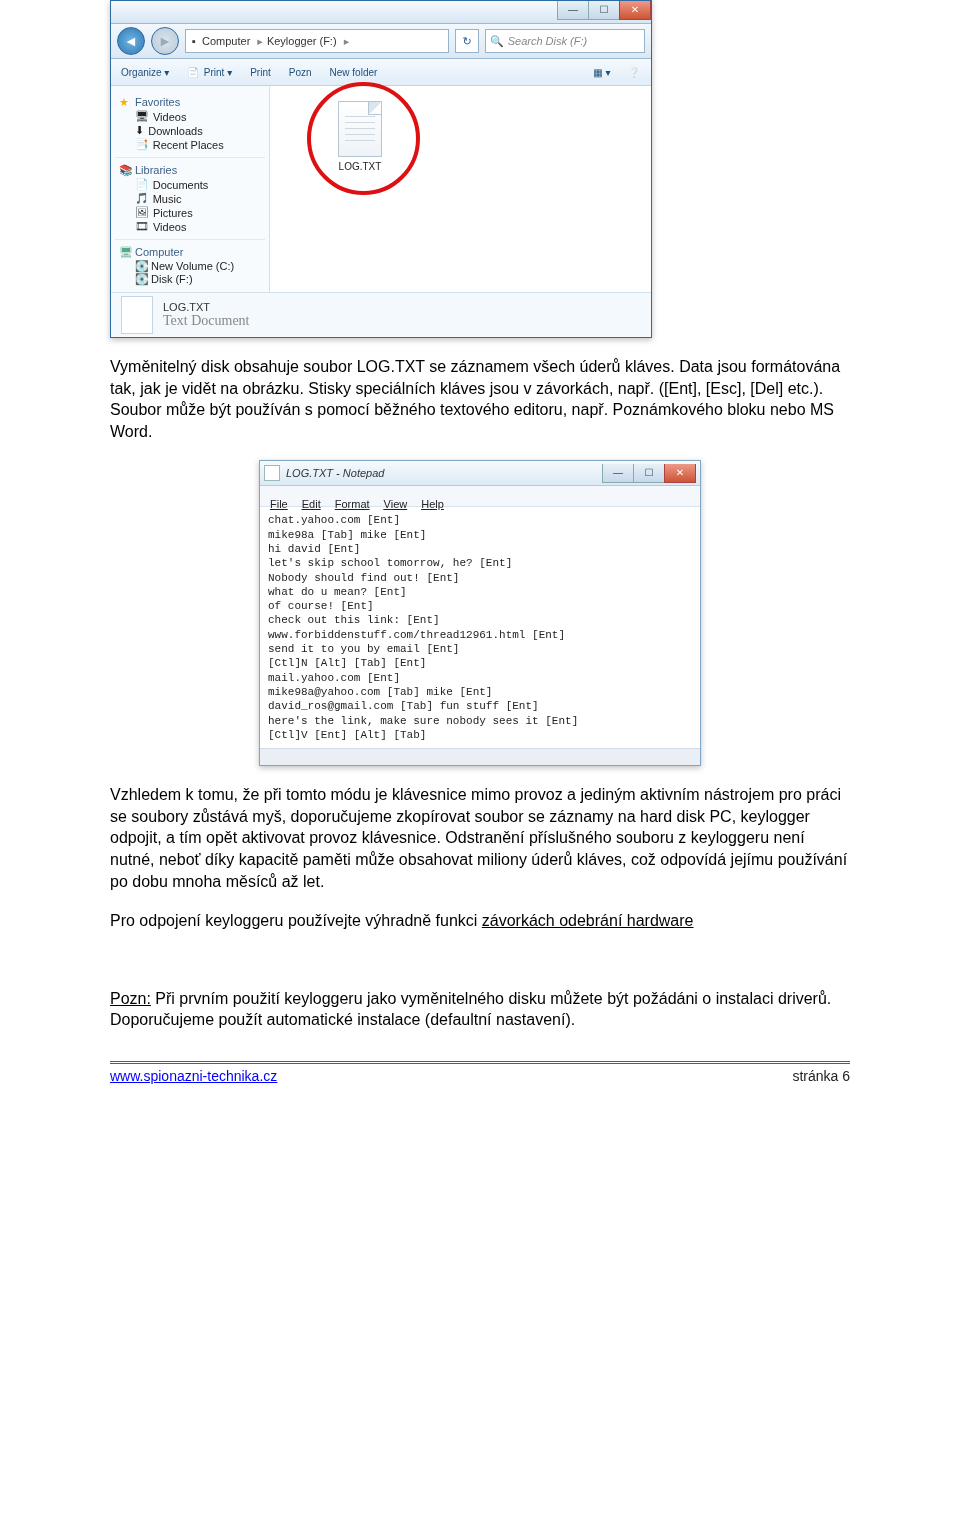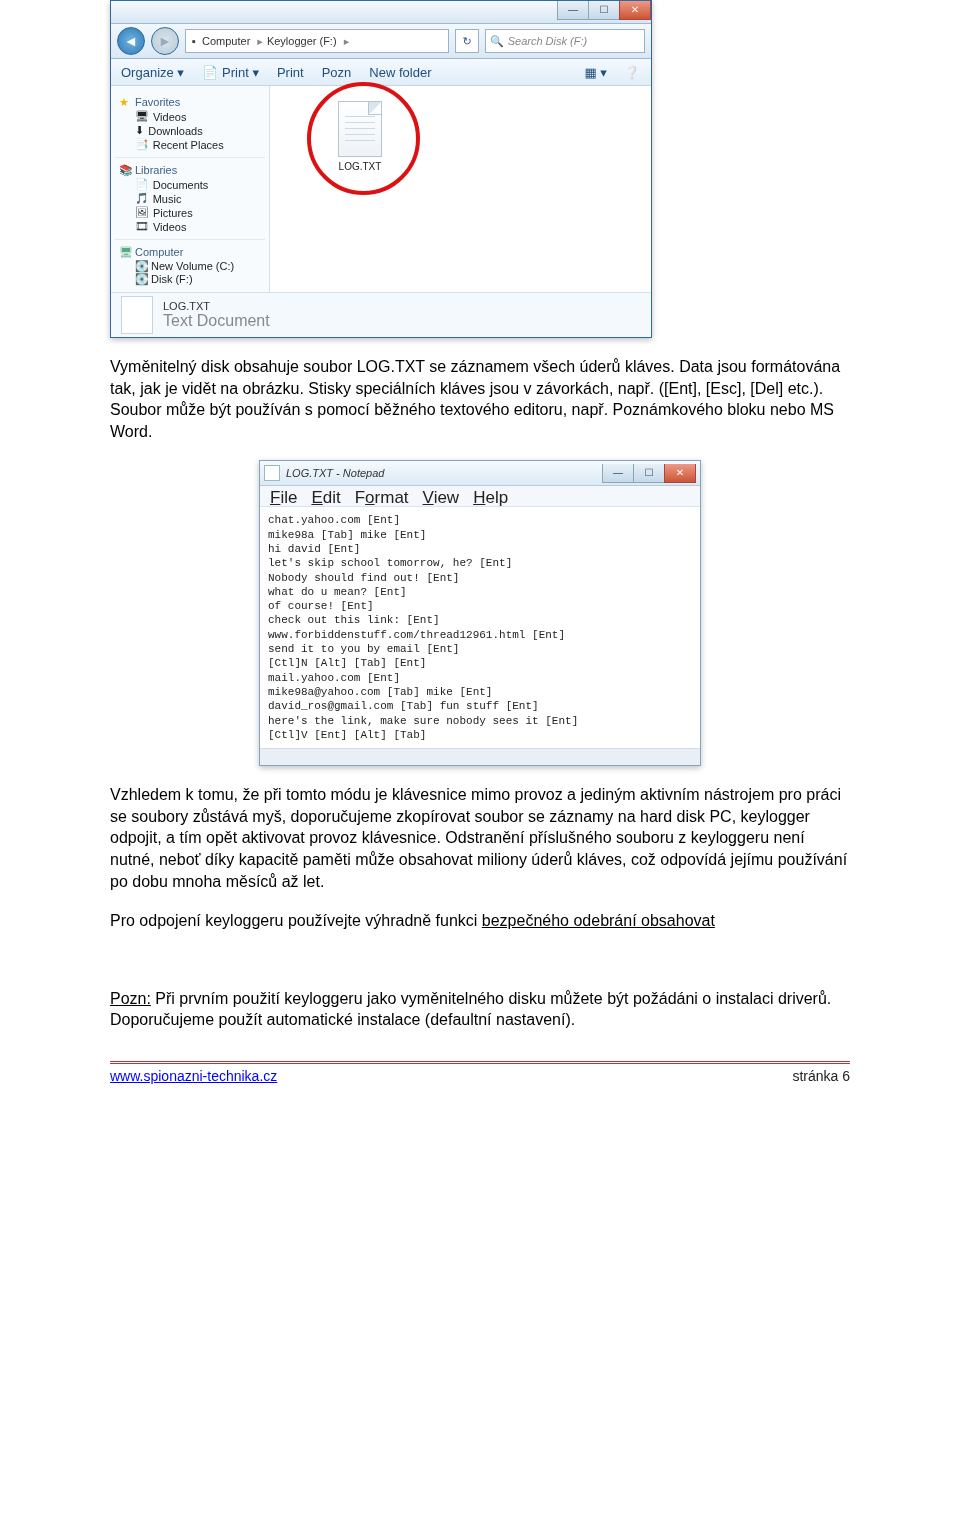--- a/index.html
+++ b/index.html
@@ -57,21 +57,21 @@
   .crumb span:last-child::after{content:" ▸";}
   .searchbox {
     width:150px;background:#fff;border:1px solid #97b3cc;height:22px;
     display:flex;align-items:center;padding:0 4px;color:#888;font-style:italic;
   }
   .searchbox .sicon{font-style:normal;color:#5b89b5;margin-right:4px;}
   .refreshchip{width:22px;height:22px;border:1px solid #97b3cc;background:#fff;display:flex;align-items:center;justify-content:center;color:#258;}
   .toolbar {
     height:26px;background:linear-gradient(#f4f9fe,#e1edf8);
     border-bottom:1px solid #c2d5e6;display:flex;align-items:center;gap:18px;
-    padding:0 10px;color:#1f4f7a;font-size:13px;
+    padding:0 10px;color:#1f4f7a;font-size:10px;
   }
   .toolbar .tool{display:flex;align-items:center;gap:4px;}
   .body {display:flex;}
   .sidebar{width:150px;background:#f7fbfe;border-right:1px solid #d3e1ee;padding:6px 4px;}
   .sb-group{font-size:11px;color:#3a5f86;margin:4px 0 2px 4px;display:flex;align-items:center;gap:4px;}
   .sb-item{font-size:11px;color:#222;margin:1px 0 1px 20px;display:flex;align-items:center;gap:4px;}
   .sb-sep{height:1px;background:#e0e8f0;margin:6px 0;}
   .content{flex:1;position:relative;height:200px;background:#fff;}
   .fileicon{
     position:absolute;left:60px;top:15px;width:60px;text-align:center;
@@ -84,32 +84,32 @@
   .fileicon .pg .ln{position:absolute;left:6px;right:6px;height:1px;background:#cfd9e3;}
   .fileicon .flabel{font-size:10px;color:#222;}
   .circle{
     position:absolute;left:37px;top:-4px;width:105px;height:105px;border:4px solid #d11;border-radius:50%;
   }
   .detailsbar{
     height:44px;border-top:1px solid #d3e1ee;background:#f4f9fe;display:flex;align-items:center;gap:10px;padding:0 10px;
   }
   .detailsbar .dicon{width:30px;height:36px;border:1px solid #c6d5e3;background:#fff;}
   .detailsbar .dtxt{font-size:11px;color:#333;}
-  .detailsbar .dtxt .dsub{color:#888;font-size:16px;}
+  .detailsbar .dtxt .dsub{color:#888;font-size:14px;font-family:Liberation Serif, serif;}
   
   .ptext { font-size: 16px; color:#000; line-height:1.35; margin:18px 0; }
   .ptext a { text-decoration: underline; color:#000; }
   
   .np-wrap{display:flex;justify-content:center;}
   .notepad{width:440px;border:1px solid #7ea5c5;background:#fff;font-size:11px;box-shadow:0 2px 6px rgba(0,0,0,0.25);}
   .np-title{height:24px;background:linear-gradient(#f6fafd,#dbeaf6);display:flex;align-items:center;justify-content:space-between;padding:0 4px;border-bottom:1px solid #b4cbdf;}
   .np-title .nt-left{display:flex;align-items:center;gap:6px;color:#333;font-style:italic;}
   .np-title .npicon{width:14px;height:14px;background:#fff;border:1px solid #9bb;display:inline-block;}
   .np-menu{height:20px;padding:0 4px;display:flex;gap:2px;border-bottom:1px solid #d7e3ee;background:#f4f8fc;}
-  .np-menu span{font-size:17px;color:#222;padding:2px 6px;}
+  .np-menu span{font-size:11px;color:#222;padding:12px 6px;text-decoration:underline;}
   .np-menu span u{text-decoration:underline;}
   .np-body{padding:6px 8px;font-family:"Lucida Console","Courier New",monospace;font-size:11px;color:#222;white-space:pre;line-height:1.3;min-height:220px;}
   .np-scroll{height:16px;background:#eaeff5;border-top:1px solid #cfdbe6;}
   
   .ic{display:inline-block;width:12px;height:12px;}
   .ic-star{color:#f4b400;}
   .ic-lib{color:#4a90c9;}
   .ic-mon{color:#5a8;}
   .ic-disk{color:#888;}
   
@@ -269,21 +269,21 @@
 david_ros@gmail.com [Tab] fun stuff [Ent]
 here's the link, make sure nobody sees it [Ent]
 [Ctl]V [Ent] [Alt] [Tab]</div>
       <div class="np-scroll"></div>
     </div>
   </div>
 
   <p class="ptext">Vzhledem k tomu, že při tomto módu je klávesnice mimo provoz a jediným aktivním nástrojem pro práci se soubory zůstává myš, doporučujeme zkopírovat soubor se záznamy na hard disk PC, keylogger odpojit, a tím opět aktivovat provoz klávesnice. Odstranění příslušného souboru z keyloggeru není nutné, neboť díky kapacitě paměti může obsahovat miliony úderů kláves, což odpovídá jejímu používání po dobu mnoha měsíců až let.</p>
 
   <p class="ptext">
-    <span>Pro odpojení keyloggeru používejte výhradně funkci </span><a href="#">bezpečného odebrání obsahovat</a>
+    <span>Pro odpojení keyloggeru používejte výhradně funkci </span><a href="#">závorkách odebrání hardware</a>
   </p>
 
   <p class="ptext pozn">
     <u>Pozn:</u><span> Při prvním použití keyloggeru jako vyměnitelného disku můžete být požádáni o instalaci driverů. Doporučujeme použít automatické instalace (defaultní nastavení).</span>
   </p>
 
   <div class="footline">
     <a href="#">www.spionazni-technika.cz</a>
     <span>stránka 6</span>
   </div>

